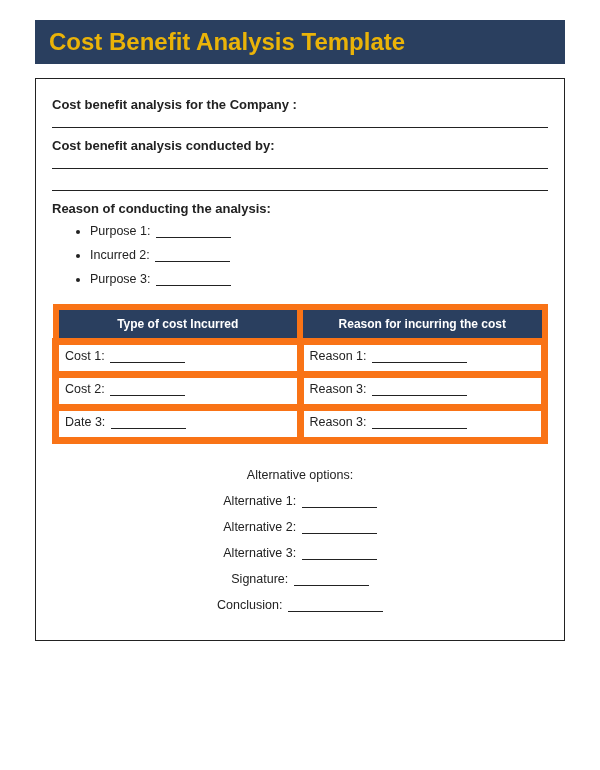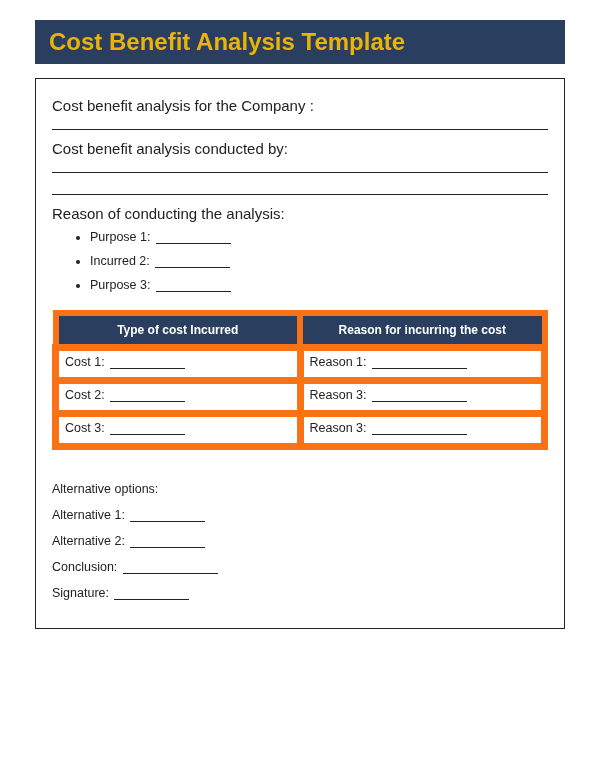--- a/index.html
+++ b/index.html
@@ -21,21 +21,22 @@
       color: #eab308;
       font-size: 24px;
       font-weight: bold;
     }
     .main-box {
       border: 1px solid #222;
       padding: 18px 16px 16px 16px;
     }
     .field-line {
       margin-bottom: 4px;
-      font-size: 15px;
+      font-size: 13px;
+      font-weight: bold;
     }
     .underline-full {
       border-bottom: 1px solid #222;
       height: 12px;
       margin-bottom: 10px;
     }
     .purpose-list {
       list-style: disc;
       padding-left: 38px;
       margin-top: 8px;
@@ -75,21 +76,22 @@
       border: 6px solid #f97316;
     }
     .cost-table td {
       border: 7px solid #f97316;
       padding: 4px 6px 8px 6px;
       font-size: 12.5px;
       width: 50%;
       vertical-align: top;
     }
     .bottom-section {
-      margin-top: 32px;
+      margin-top: 24px;
+      text-align: center;
     }
     .bottom-section .row {
       margin-bottom: 12px;
       font-size: 12.5px;
     }
   </style>
 </head>
 <body>
 
 <div class="header-bar">
@@ -144,21 +146,21 @@
         <span>Cost 2:</span>
         <span class="blank-short"></span>
       </td>
       <td>
         <span>Reason 3:</span>
         <span class="blank-med"></span>
       </td>
     </tr>
     <tr>
       <td>
-        <span>Cost 3:</span>
+        <span>Date 3:</span>
         <span class="blank-short"></span>
       </td>
       <td>
         <span>Reason 3:</span>
         <span class="blank-med"></span>
       </td>
     </tr>
   </tbody>
     </table>
 
@@ -166,22 +168,26 @@
     <div class="row">Alternative options:</div>
     <div class="row">
       <span>Alternative 1:</span>
       <span class="blank-short"></span>
     </div>
     <div class="row">
       <span>Alternative 2:</span>
       <span class="blank-short"></span>
     </div>
     <div class="row">
-      <span>Conclusion:</span>
-      <span class="blank-med"></span>
+      <span>Alternative 3:</span>
+      <span class="blank-short"></span>
     </div>
     <div class="row">
       <span>Signature:</span>
       <span class="blank-short"></span>
+    </div>
+    <div class="row">
+      <span>Conclusion:</span>
+      <span class="blank-med"></span>
     </div>
   </div>
 
 </div>
 
 </body></html>

